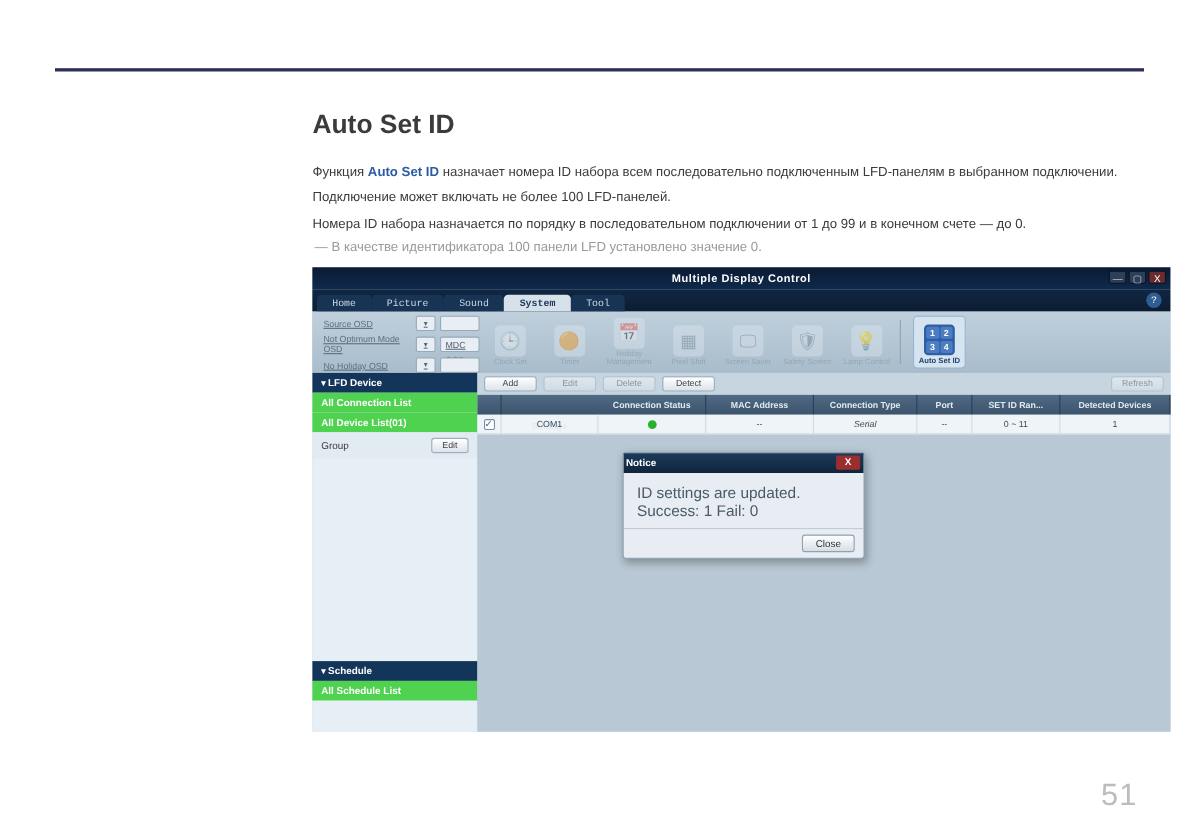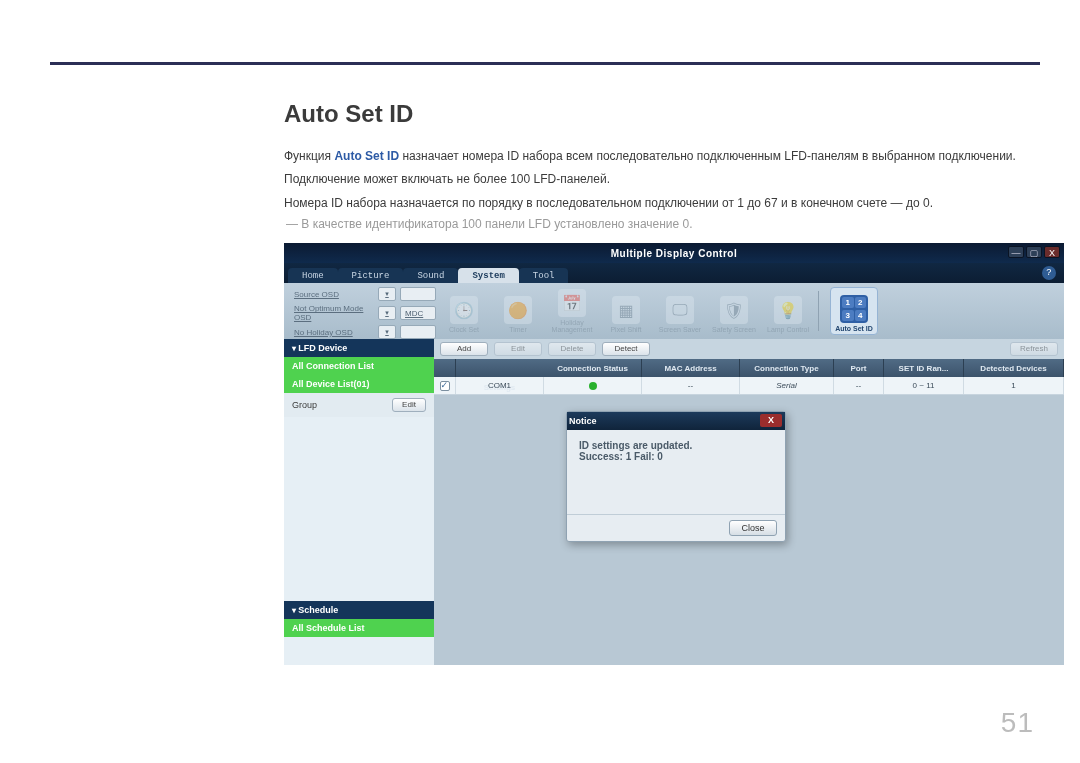--- a/index.html
+++ b/index.html
@@ -151,37 +151,37 @@
   .chk { width:10px; height:10px; border:1px solid #7b8fa0; background:#fff; border-radius:2px; position:relative;}
   .chk::after{content:"✓"; position:absolute; top:-2px; left:0; font-size:9px; color:#3d6b9a;}
 
   .dialog {
     position:absolute; left:132px; top:52px; width:220px;
     background:#e7edf2; border:1px solid #8fa2b2; border-radius:3px;
     box-shadow: 2px 3px 8px rgba(0,0,0,.3);
   }
   .dlg-title { height:18px; background:linear-gradient(#1c3a5b,#10243b); color:#fff; font-size:9px; line-height:18px; padding-left:2px; position:relative; font-weight:bold;}
   .dlg-title .x { position:absolute; right:3px; top:2px; width:22px; height:13px; background:#9a2d2d; color:#fff; text-align:center; line-height:12px; font-size:9px; border-radius:2px;}
-  .dlg-body { padding:10px 12px 8px; color:#4a5a68; font-size:10px; min-height:44px;font-weight:bold;}
-  .dlg-foot { border-top:1px solid #c0cdd7; padding:5px 8px; display:flex; justify-content:flex-end;margin-top:40px;}
+  .dlg-body { padding:10px 12px 8px; color:#4a5a68; font-size:14px; min-height:44px;}
+  .dlg-foot { border-top:1px solid #c0cdd7; padding:5px 8px; display:flex; justify-content:flex-end;}
   .closebtn { width:48px; height:16px; background:linear-gradient(#fff,#d6dee5); border:1px solid #8fa2b2; border-radius:3px; font-size:9px; text-align:center; line-height:14px; color:#333;}
 </style>
 </head>
 <body>
 
 <div class="top-bar"></div>
 
 <div class="content">
   <h2 class="heading">Auto Set ID</h2>
 
   <p class="para">
     <span>Функция </span><span class="kw">Auto Set ID</span><span> назначает номера ID набора всем последовательно подключенным LFD-панелям в выбранном подключении.</span>
   </p>
   <p class="para">Подключение может включать не более 100 LFD-панелей.</p>
-  <p class="para">Номера ID набора назначается по порядку в последовательном подключении от 1 до 67 и в конечном счете — до 0.</p>
+  <p class="para">Номера ID набора назначается по порядку в последовательном подключении от 1 до 99 и в конечном счете — до 0.</p>
   <p class="note">В качестве идентификатора 100 панели LFD установлено значение 0.</p>
 
   <div class="app">
     <div class="titlebar">
       <div class="title">Multiple Display Control</div>
       <div class="winbtns">
         <div class="winbtn">—</div>
         <div class="winbtn">▢</div>
         <div class="winbtn cl">X</div>
       </div>

